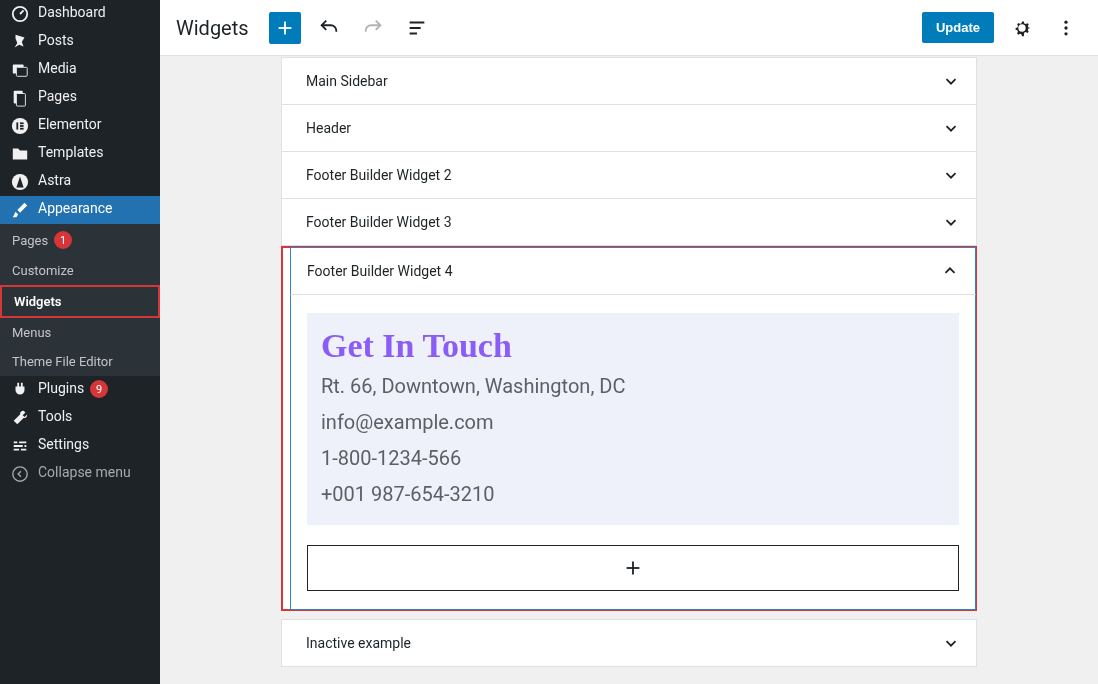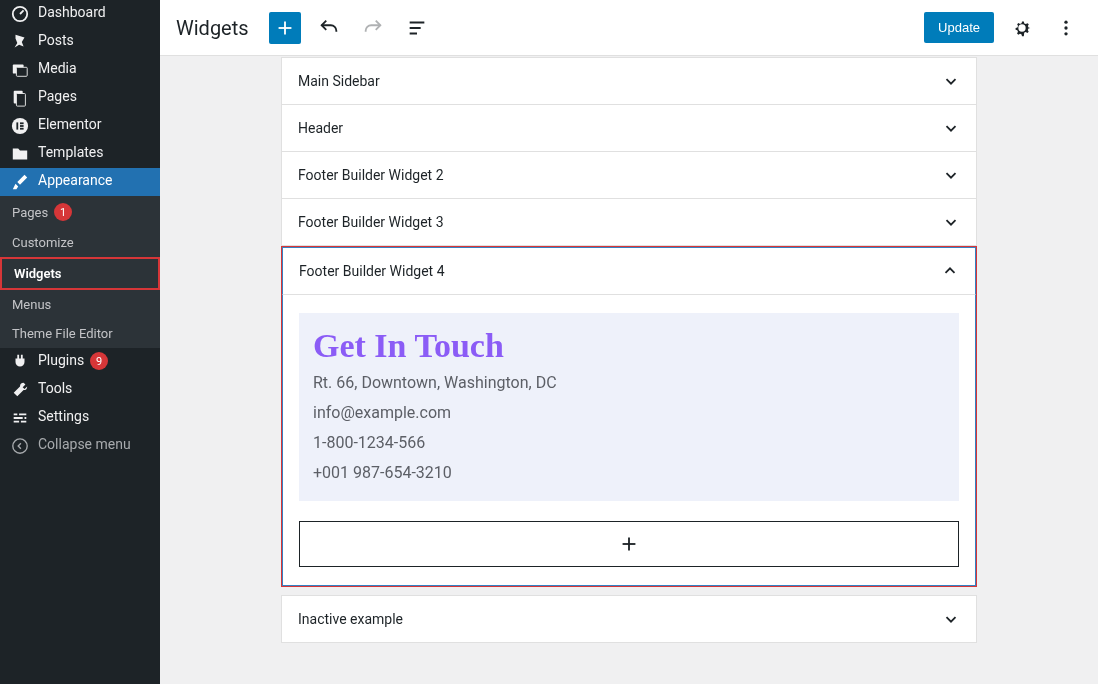--- a/index.html
+++ b/index.html
@@ -16,32 +16,32 @@
   .sub-item { display: flex; align-items: center; padding: 7px 12px; cursor: pointer; font-size: 13px; color: #c3c4c7; }
   .sub-item.current { color: #fff; font-weight: 600; }
   .sub-item.selected { border: 2px solid #d63638; }
   .sub-item .badge { background: #d63638; color: #fff; border-radius: 9px; min-width: 18px; height: 18px; font-size: 11px; display: inline-flex; align-items: center; justify-content: center; padding: 0 5px; margin-left: 6px; }
   .main { flex: 1; background: #f0f0f1; display: flex; flex-direction: column; }
   .topbar { background: #fff; border-bottom: 1px solid #e0e0e0; height: 56px; display: flex; align-items: center; padding: 0 16px; gap: 12px; }
   .topbar .title { font-size: 20px; margin-right: 8px; }
   .icon-btn { width: 32px; height: 32px; display: inline-flex; align-items: center; justify-content: center; border-radius: 2px; cursor: pointer; }
   .icon-btn.primary { background: #007cba; color: #fff; }
   .topbar-spacer { flex: 1; }
-  .btn-update { background: #007cba; color: #fff; border: none; padding: 8px 14px; font-size: 13px; border-radius: 2px; cursor: pointer; }
+  .btn-update { background: #007cba; color: #fff; border: none; padding: 8px 14px; font-size: 13px; border-radius: 2px; cursor: pointer; font-weight: bold; }
   .content { flex: 1; padding: 1px 0 20px; overflow: auto; }
   .panel-wrap { max-width: 696px; margin: 0 auto; }
-  .panel { background: #fff; border: 1px solid #e0e0e0; margin-bottom: 0; border-top: none; }
+  .panel { background: #fff; border: 1px solid #e0e0e0; margin-bottom: 0; border-top: none; padding-left: 8px; }
   .panel:first-child { border-top: 1px solid #e0e0e0; }
   .panel-header { display: flex; align-items: center; justify-content: space-between; padding: 14px 16px; cursor: pointer; font-size: 14px; }
   .panel.expanded { border: 2px solid #d63638; }
   .panel.expanded .panel-header { border: 1px solid #3582c4; border-bottom: 1px solid #e0e0e0; margin: -1px -1px 0; }
   .panel-body { padding: 18px 16px; border: 1px solid #3582c4; border-top: none; margin: 0 -1px -1px; }
   .widget-block { background: #eef1fa; padding: 14px 14px 16px; }
   .widget-title { font-family: Georgia, serif; font-size: 34px; font-weight: 700; color: #8b5cf6; }
-  .widget-text { font-size: 16px; color: #5c5f66; line-height: 1.5; margin-top: 6px; }
+  .widget-text { font-size: 20px; color: #5c5f66; line-height: 1.5; margin-top: 6px; }
   .add-row { border: 1px solid #1d2327; height: 46px; display: flex; align-items: center; justify-content: center; margin-top: 20px; cursor: pointer; }
   .chev svg, .icon-btn svg { display: block; }
 </style>
 </head>
 <body>
 
 <div class="app">
   <div class="sidebar">
     <div class="sidebar-item">
       <span class="icon">
@@ -90,20 +90,29 @@
         </span>
       <span class="label">Elementor</span>
     </div>
     <div class="sidebar-item">
       <span class="icon">
           <svg viewBox="0 0 20 20" width="18" height="18" fill="currentColor">
             <path d="M2 4h6l2 2h8v10H2z"></path>
           </svg>
         </span>
       <span class="label">Templates</span>
+    </div>
+    <div class="sidebar-item">
+      <span class="icon">
+          <svg viewBox="0 0 20 20" width="18" height="18" fill="currentColor">
+            <circle cx="10" cy="10" r="9"></circle>
+            <path d="M10 4l4 12H6z" fill="#1d2327"></path>
+          </svg>
+        </span>
+      <span class="label">Astra</span>
     </div>
     <div class="sidebar-item active">
       <span class="icon">
           <svg viewBox="0 0 20 20" width="18" height="18" fill="currentColor">
             <path d="M15 2l3 3-8 8-3-3zM5 12l3 3-2 3-4 0z"></path>
           </svg>
         </span>
       <span class="label">Appearance</span>
     </div>
     <div class="sub-items">

